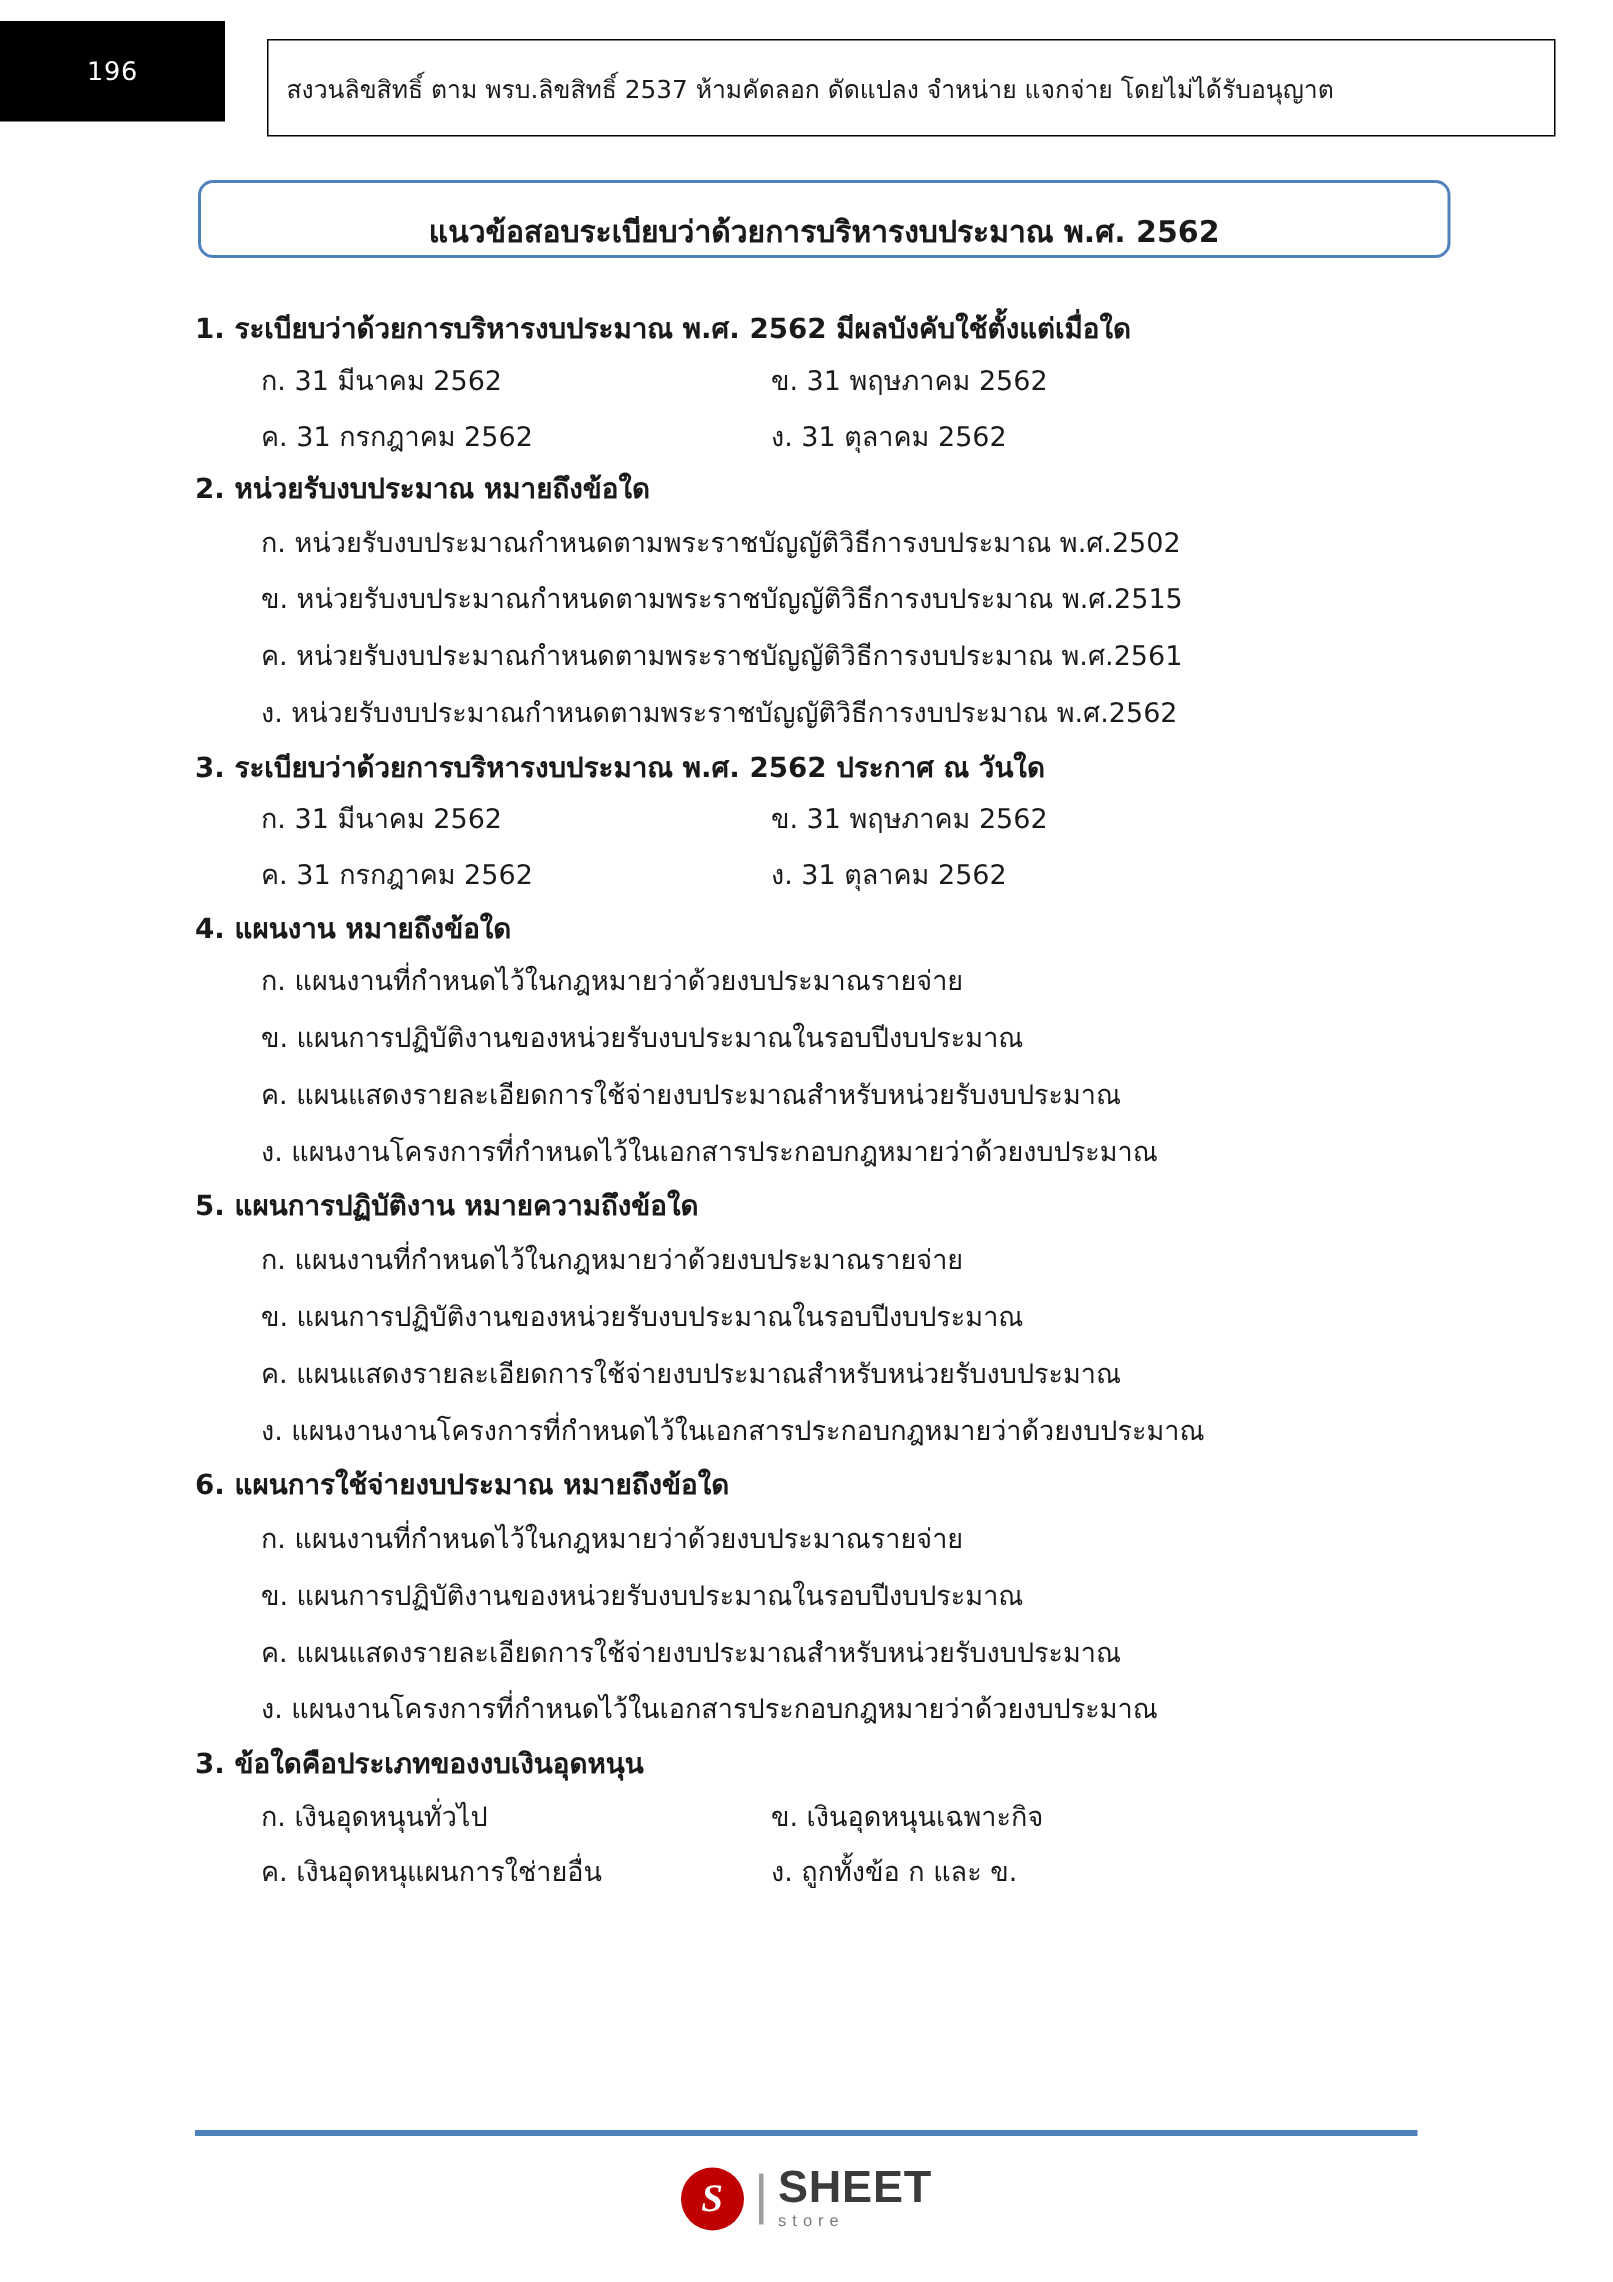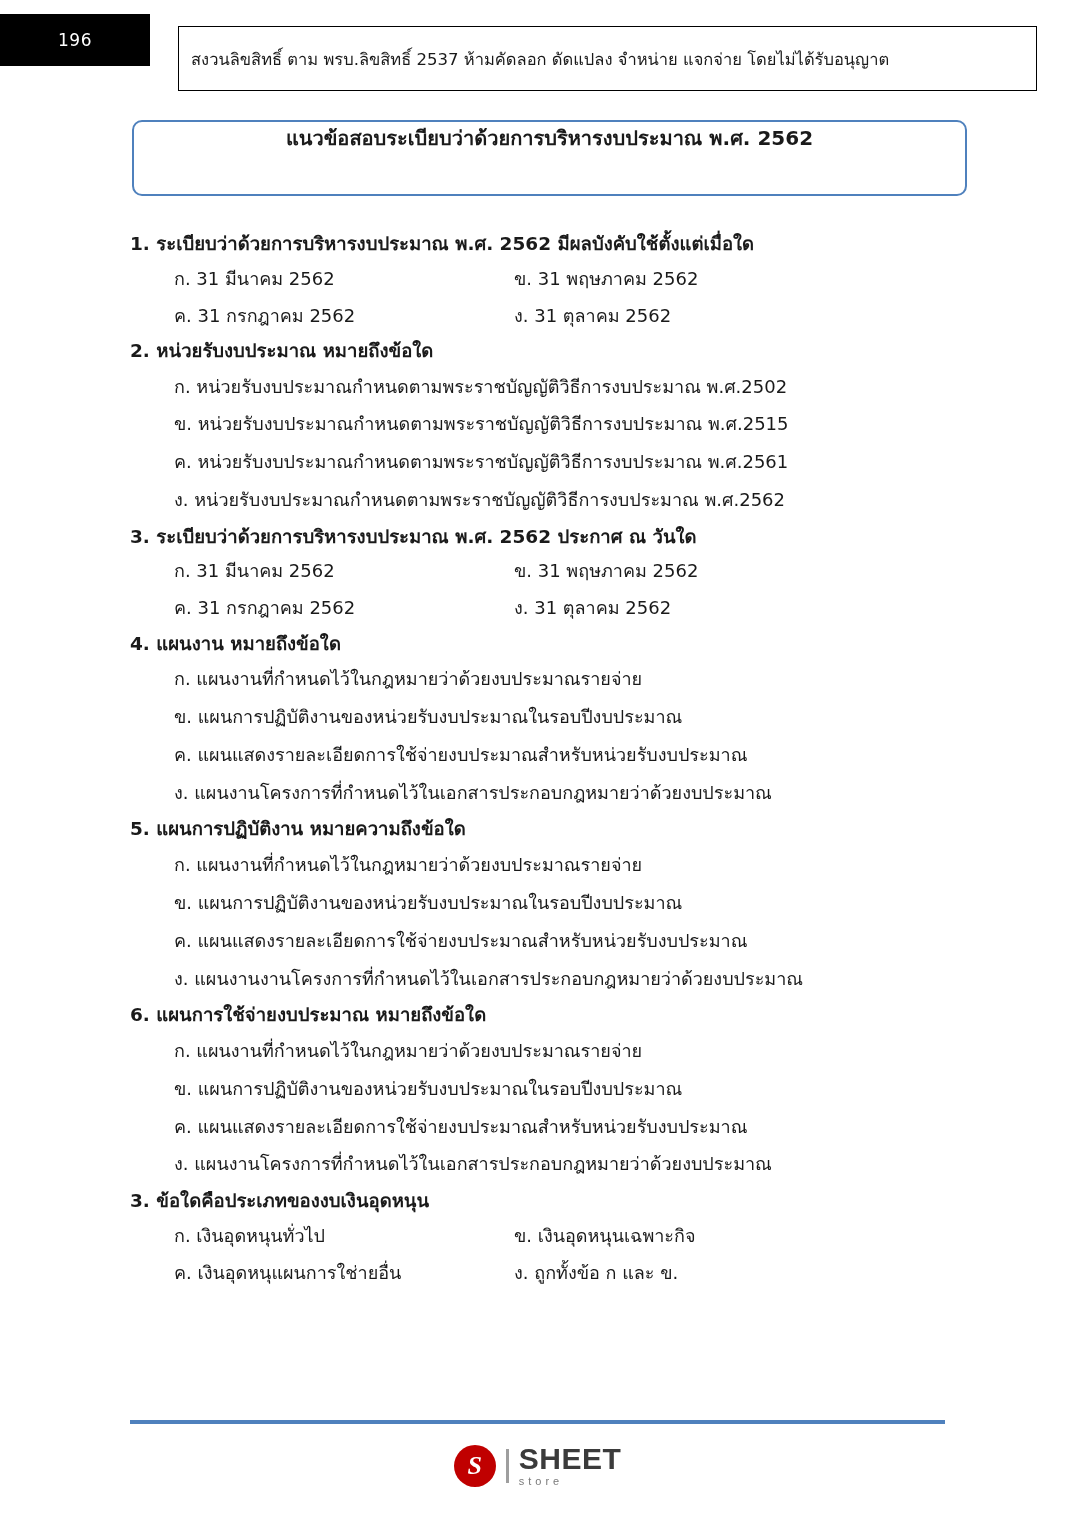--- a/index.html
+++ b/index.html
@@ -17,21 +17,21 @@
   
   .page-header {
     position: relative;
     height: 96px;
   }
   .page-number-block {
     position: absolute;
     left: 0;
     top: 14px;
     width: 150px;
-    height: 52px;
+    height: 67px;
     background: #000000;
     color: #ffffff;
     font-size: 17px;
     display: flex;
     align-items: center;
     justify-content: center;
     letter-spacing: .5px;
   }
   .copyright-box {
     position: absolute;
@@ -44,25 +44,25 @@
     align-items: center;
     padding-left: 12px;
     font-size: 16.5px;
     color: #1a1a1a;
     white-space: nowrap;
   }
 
   
   .title-banner {
     margin: 24px 108px 0 132px;
-    height: 76px;
+    height: 52px;
     border: 2px solid #4f81bd;
     border-radius: 10px;
     display: flex;
-    align-items: flex-start;
+    align-items: flex-end;
     justify-content: center;
   }
   .title-banner .title-text {
     font-size: 20px;
     font-weight: bold;
     color: #1a1a1a;
   }
 
   
   .content {

